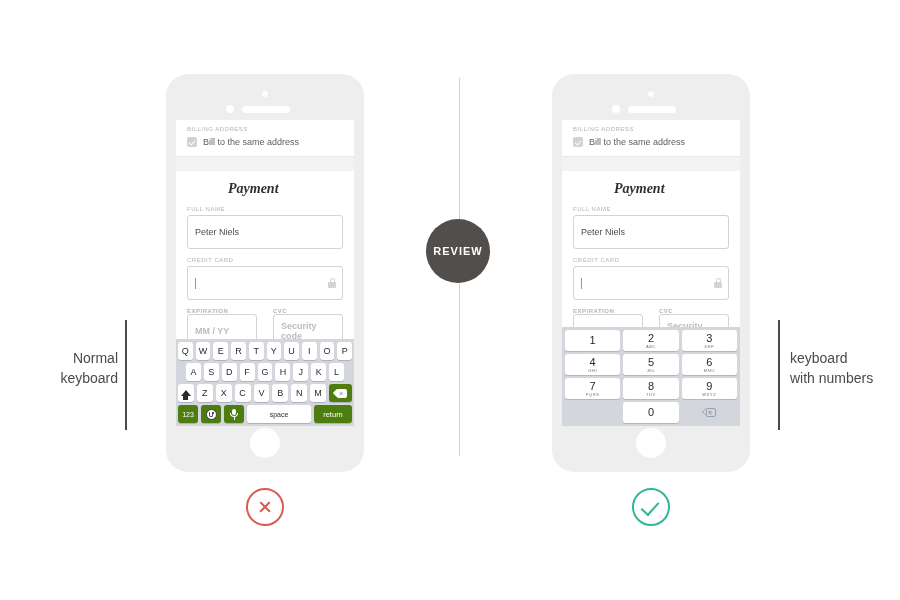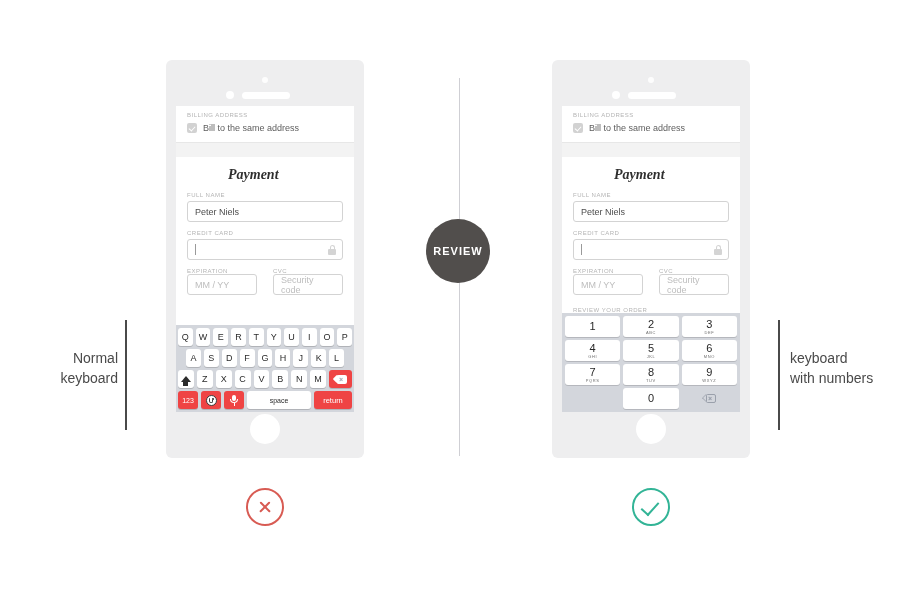--- a/index.html
+++ b/index.html
@@ -9,22 +9,22 @@
     font-family: "Liberation Sans", sans-serif;
     overflow: hidden;
   }
   .stage { position: relative; width: 900px; height: 600px; background:#fff; }
 
   
   .phone {
     position: absolute;
     width: 198px; height: 398px;
     background: #eeeeef;
-    border-radius: 6px;
-    top: 60px;
+    border-radius: 22px;
+    top: 74px;
   }
   .phone.left  { left: 166px; }
   .phone.right { left: 552px; width: 198px; }
 
   .phone-cam {
     position: absolute; top: 17px; left: 50%;
     width: 6px; height: 6px; margin-left: -3px;
     border-radius: 50%; background: #fdfdfd;
   }
   .phone-sensor {
@@ -78,62 +78,62 @@
   
   .payment { padding: 10px 11px 8px 11px; background:#fff; }
   .pay-title {
     font-family: "Liberation Serif", serif;
     font-style: italic; font-weight: 700;
     font-size: 14px; color: #2f2f2f; margin-bottom: 9px; margin-left: 41px;
   }
   .field { margin-bottom: 8px; }
   .field .sec-label { margin-bottom: 3px; }
   .inp {
-    height: 21px; border: 1px solid #d3d3d3; border-radius: 3px;
+    height: 34px; border: 1px solid #d3d3d3; border-radius: 3px;
     background: #fff; display: flex; align-items: center;
     padding: 0 7px; font-size: 9px; color: #4d4d4d; position: relative;
   }
   .inp.ph { color: #bdbdbd; }
   .caret {
     display:inline-block; width:1px; height:11px; background:#9a9a9a;
   }
   .lock {
     position: absolute; right: 6px; top: 50%; margin-top: -5px;
     width: 8px; height: 10px;
   }
   .lock .body {
     position:absolute; bottom:0; left:0; width:8px; height:6px;
     background:#d4d4d4; border-radius:1px;
   }
   .lock .shackle {
     position:absolute; top:0; left:1.6px; width:5px; height:5px;
     border:1.4px solid #d4d4d4; border-bottom:none;
     border-radius:3px 3px 0 0;
   }
-  .row2 { display: flex; gap: 16px; }
+  .row2 { display: flex; gap: 16px; font-weight: bold; }
   .row2 > div { flex: 1; }
 
   .review-label { padding: 4px 11px 0 11px; }
 
   
   .kb {
     position: absolute; left: 10px; right: 10px; bottom: 46px;
     background: #d3d6dc;
     padding: 3px 2px 3px 2px;
   }
   .kb-row { display: flex; justify-content: center; gap: 3px; margin-bottom: 3px; }
   .kb-row:last-child { margin-bottom: 0; }
   .key {
     background: #ffffff; border-radius: 3px;
     height: 18px; min-width: 14px; flex: 1 1 0;
     display: flex; align-items: center; justify-content: center;
     font-size: 9px; color: #2b2b2b;
     box-shadow: 0 1px 0 rgba(0,0,0,.16);
   }
-  .key.dark { background: #ef4444; color: #ffffff; }
+  .key.dark { background: #4d7c0f; color: #ffffff; }
   .key.wide-space { flex: 3.2 1 0; }
   .key.wide-ret { flex: 1.9 1 0; font-size: 7.5px; color:#fff; }
   .key.sm { font-size: 7px; }
   .r2pad { padding: 0 8px; }
   .r3 .key { flex: 1 1 0; }
   .r3 .key.dark { flex: 1.45 1 0; }
 
   
   .numkb {
     position: absolute; left: 10px; right: 10px; bottom: 46px;

